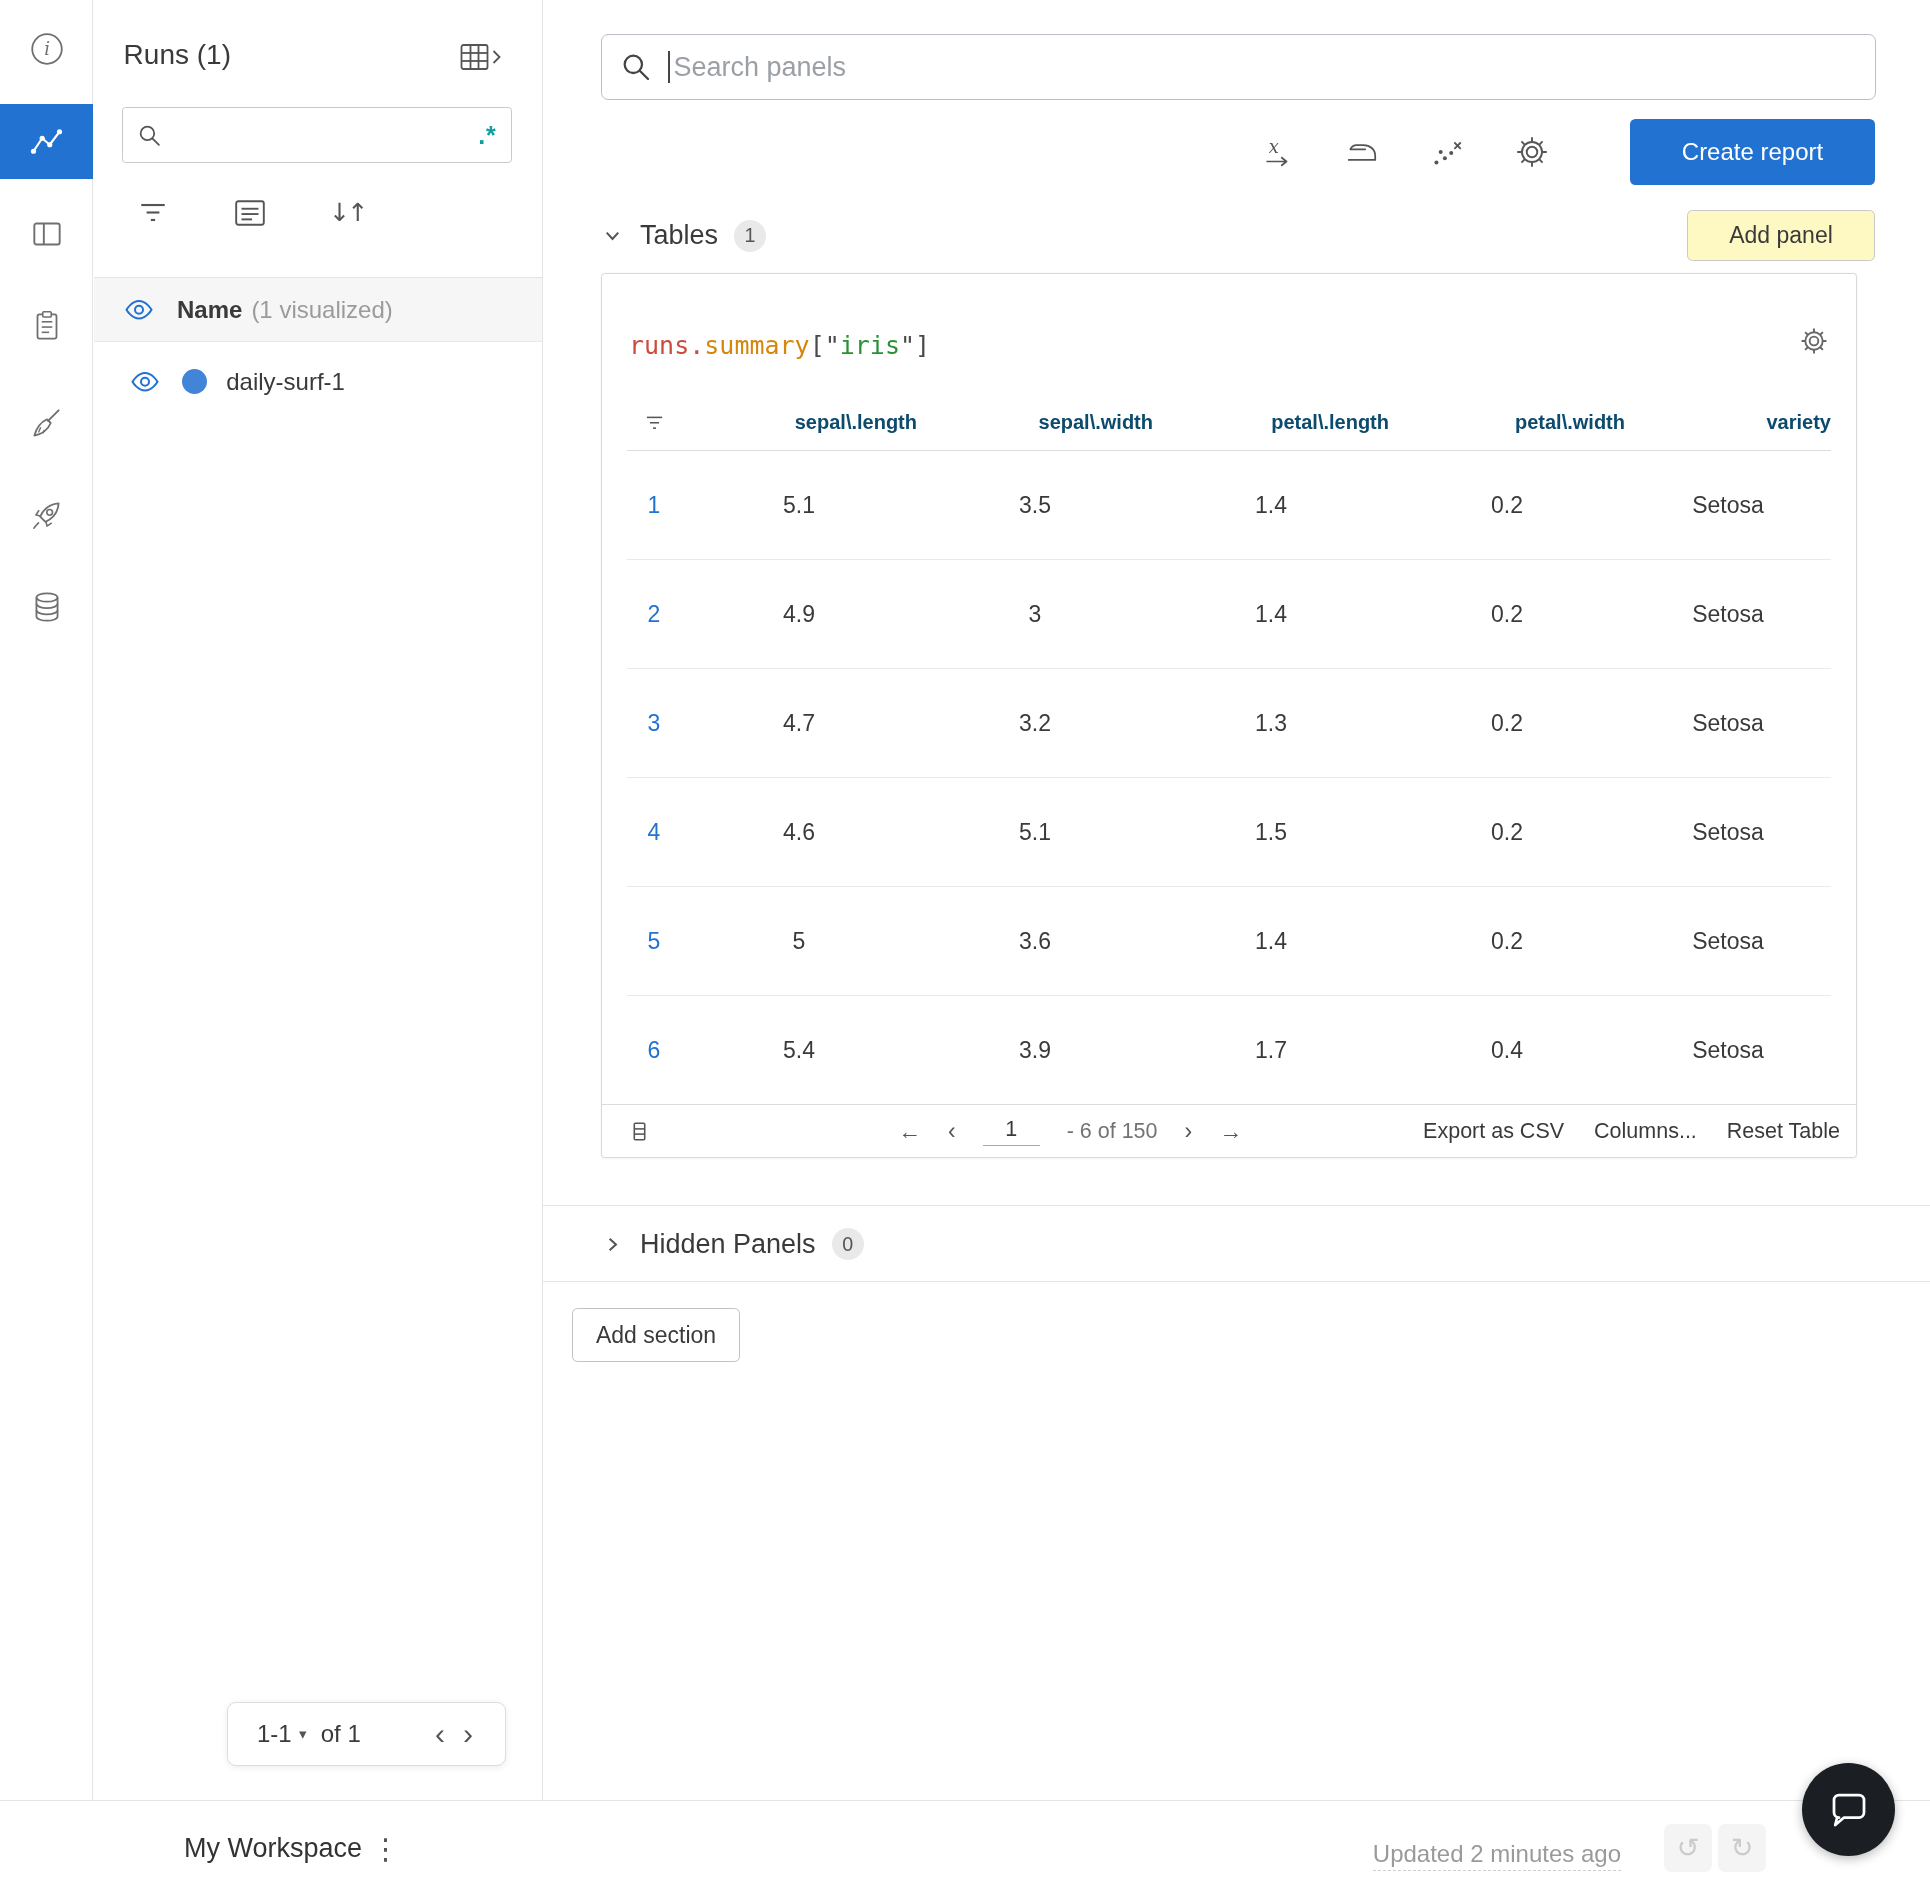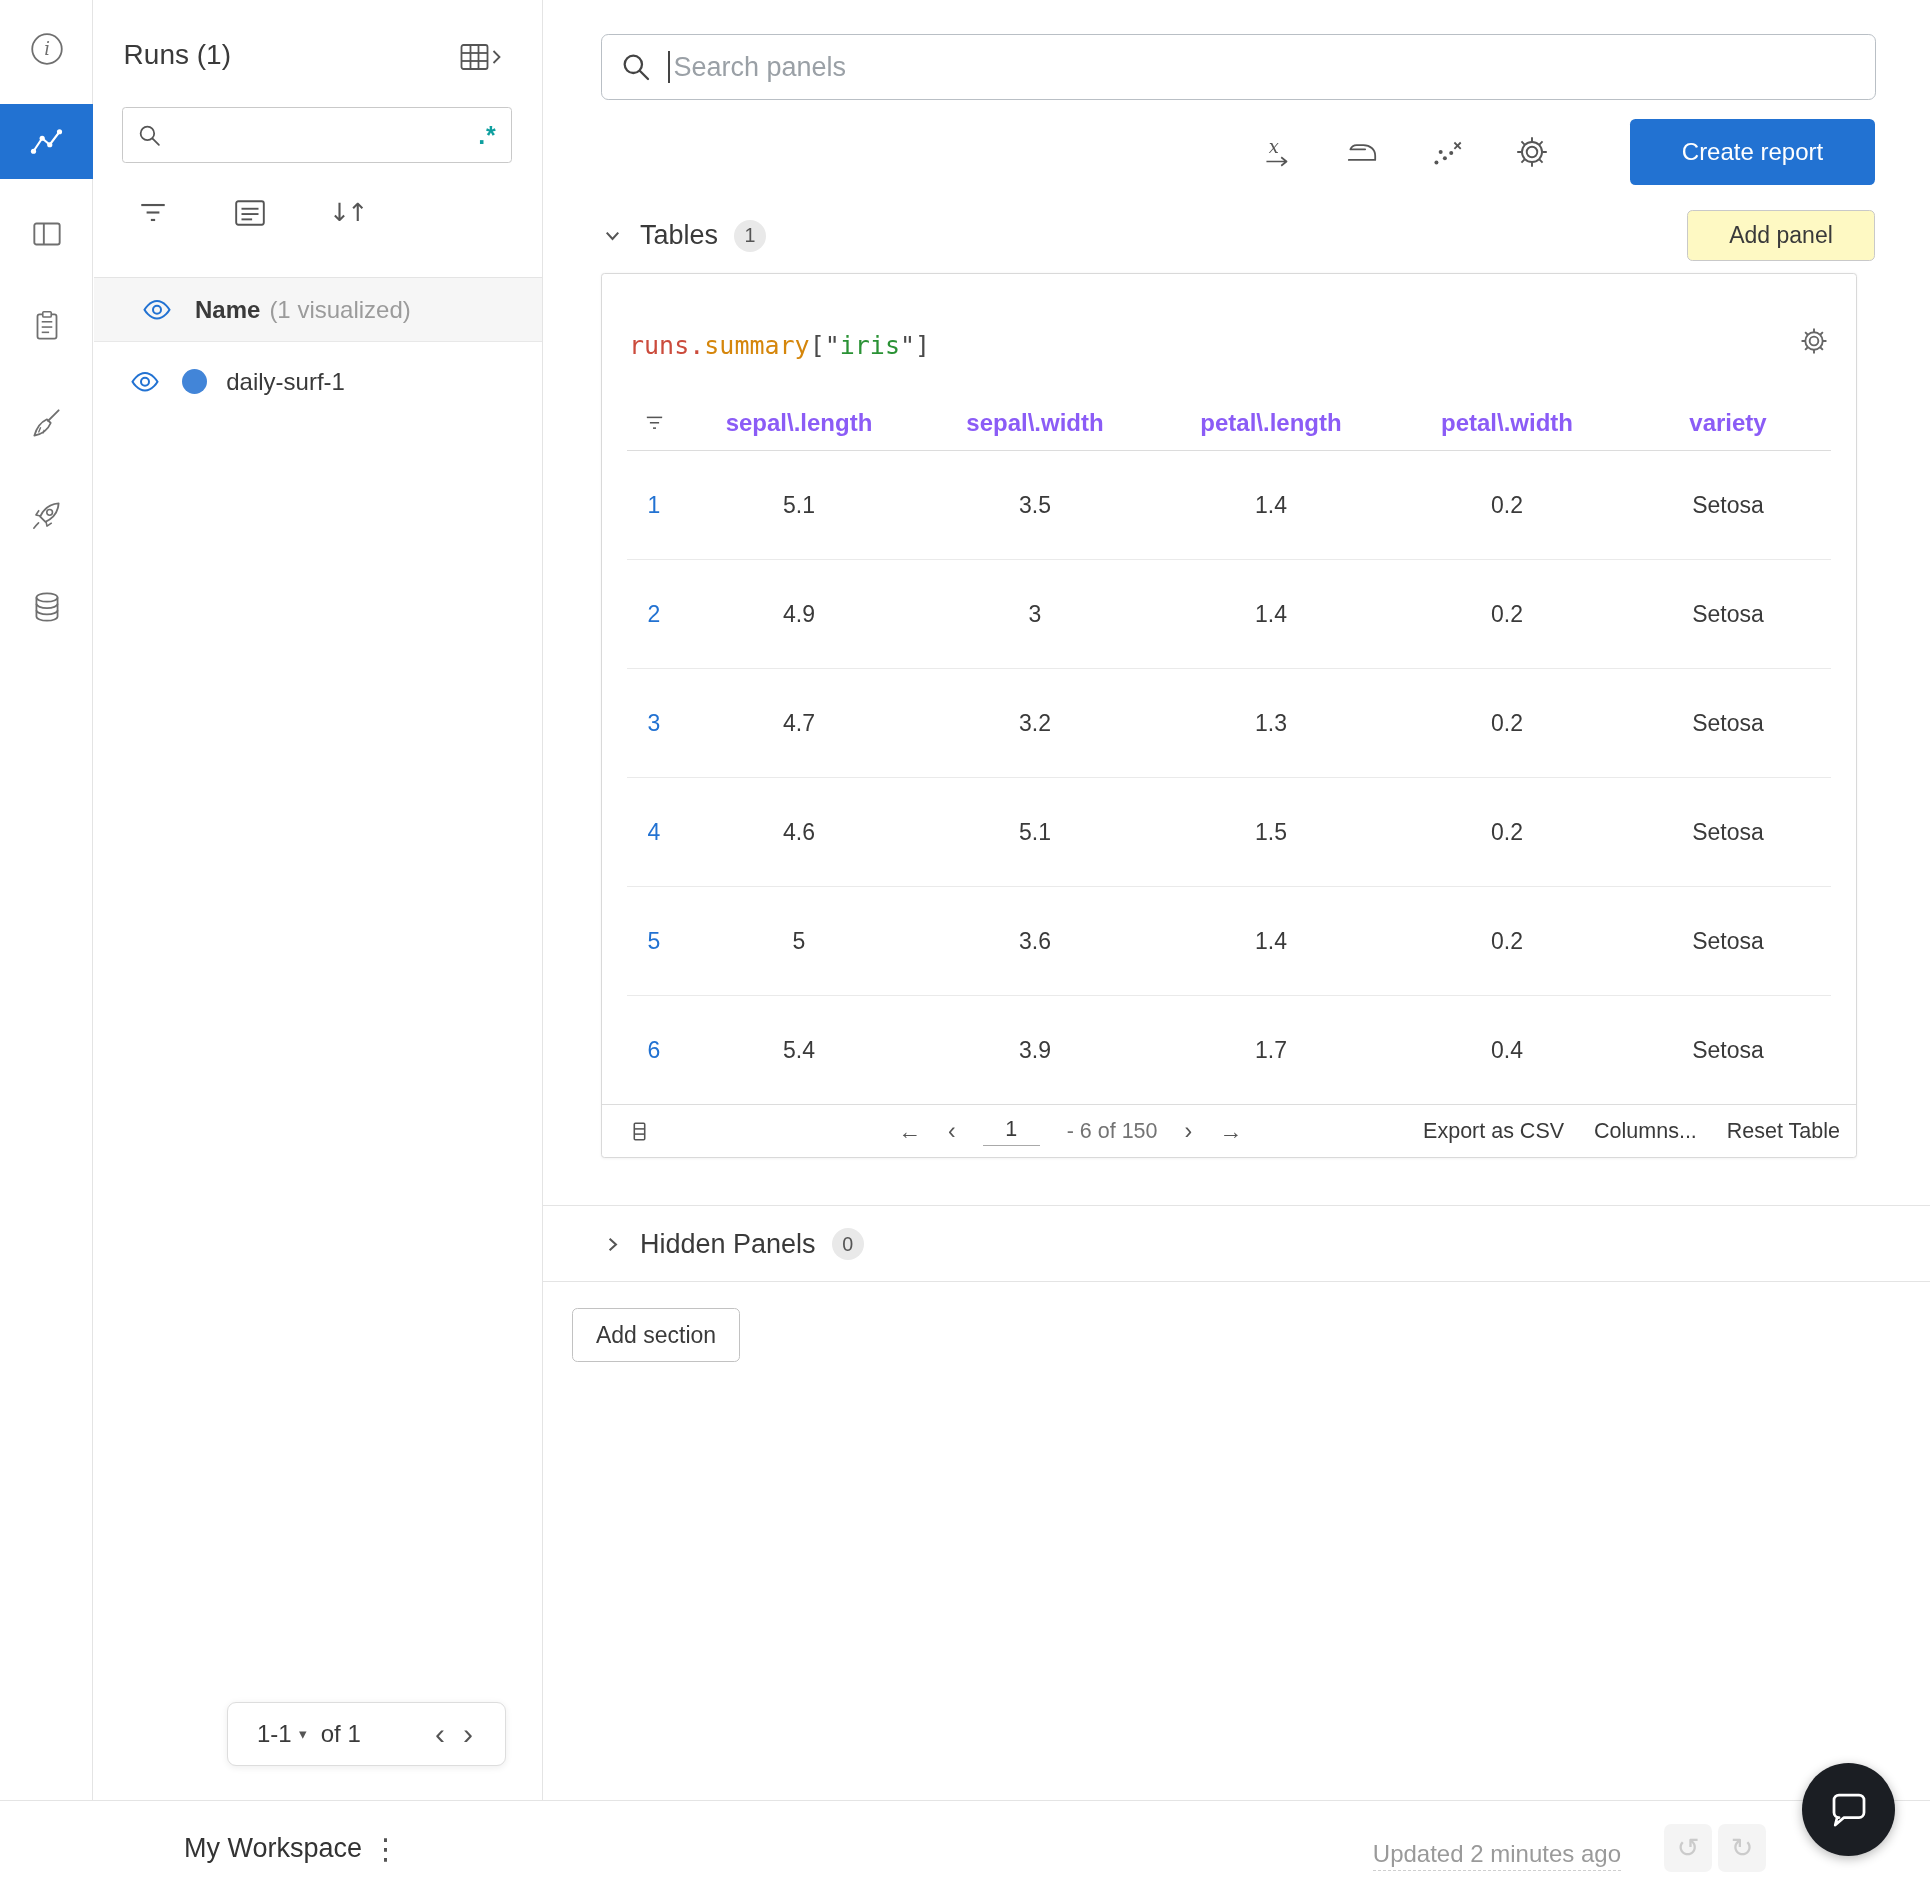--- a/index.html
+++ b/index.html
@@ -15,21 +15,21 @@
   
   .sidebar { position:absolute; left:94px; top:0; width:449px; height:1800px; border-right:0.9px solid #e4e4e4; background:#fff; }
   .sb-title { position:absolute; left:29.6px; top:39px; font-size:28px; color:#3a3a3a; }
   .sb-expand { position:absolute; right:38px; top:41px; cursor:pointer; }
   .sb-search { position:absolute; left:28px; top:107px; width:390px; height:56px; border:0.9px solid #c9c9c9; border-radius:3.6px; display:flex; align-items:center; padding:0 14.3px; background:#fff; }
   .sb-search-value { flex:1; font-size:23px; margin-left:10.7px; color:#3a3a3a; }
   .regex { color:#0f9f9f; font-size:25px; font-weight:700; letter-spacing:0.9px; }
   .sb-tool { position:absolute; top:193px; height:39px; width:39px; display:flex; align-items:center; justify-content:center; cursor:pointer; }
   .sort-glyph { font-size:25px; color:#555; letter-spacing:-2.7px; font-family:"DejaVu Sans",sans-serif; }
   .sb-divider { position:absolute; left:0; right:0; top:277px; border-top:0.9px solid #e4e4e4; }
-  .name-row { position:absolute; left:0; right:0; top:278px; height:64px; background:#f6f6f6; border-bottom:0.9px solid #e8e8e8; display:flex; align-items:center; padding-left:48px; }
+  .name-row { position:absolute; left:0; right:0; top:278px; height:64px; background:#f6f6f6; border-bottom:0.9px solid #e8e8e8; display:flex; align-items:center; padding-left:30px; }
   .name-row .nm { font-size:24px; font-weight:600; color:#3a3a3a; margin-left:23px; }
   .name-row .vis { font-size:24px; color:#9b9b9b; margin-left:9px; }
   .run-row { position:absolute; left:0; right:0; top:342px; height:79px; display:flex; align-items:center; padding-left:36px; cursor:pointer; }
   .run-dot { width:25px; height:25px; border-radius:50%; background:#4285d8; margin-left:21.5px; }
   .run-name { font-size:24px; margin-left:19.7px; color:#3a3a3a; }
   .sb-pager { position:absolute; left:133px; top:1702px; width:279px; height:64px; border:0.9px solid #ddd; border-radius:9px; box-shadow:0 1.8px 7.2px rgba(0,0,0,.07); display:flex; align-items:center; padding:0 23px 0 29px; background:#fff; }
   .sb-pager .rng { font-size:24px; cursor:pointer; }
   .sb-pager .caret { font-size:15px; color:#555; margin-left:7.2px; cursor:pointer; }
   .sb-pager .of { font-size:24px; margin-left:14.3px; }
   .sb-pager .spacer { flex:1; }
@@ -50,21 +50,21 @@
 
   
   .panel { position:absolute; left:58px; top:273px; width:1256px; height:885px; border:0.9px solid #d9d9d9; border-radius:3.6px; background:#fff; box-shadow:0 0.9px 2.7px rgba(0,0,0,.05); }
   .p-title { position:absolute; left:27px; top:57px; font-family:"DejaVu Sans Mono","Liberation Mono",monospace; font-size:25px; white-space:pre; }
   .c-obj { color:#cb4b3c; } .c-dot { color:#cb4b3c; } .c-prop { color:#d5860b; }
   .c-br { color:#4a4a4a; } .c-key { color:#2a9235; }
   .p-gear { position:absolute; right:25px; top:50px; cursor:pointer; }
   .tbl { position:absolute; left:25px; right:25px; top:121px; }
   .thead, .trow { display:grid; grid-template-columns:54px 236px 236px 236px 236px 1fr; align-items:center; }
   .thead { height:56px; border-bottom:0.9px solid #dcdcdc; }
-  .th { font-weight:700; font-size:24px; text-align:center; color:#8b5cf6; cursor:pointer; }
+  .th { font-weight:700; font-size:20px; text-align:right; color:#0c4a6e; cursor:pointer; }
   .th.first { display:flex; justify-content:center; }
   .trow { height:109px; border-bottom:0.9px solid #eaeaea; font-size:23px; }
   .trow:last-child { border-bottom:none; }
   .td { text-align:center; color:#3a3a3a; }
   .td.idx { color:#2272d2; cursor:pointer; }
   .p-footer { position:absolute; left:0; right:0; bottom:0; height:53px; border-top:0.9px solid #dcdcdc; font-size:21.5px; }
   .pf-left { position:absolute; left:25px; top:0; height:53px; display:flex; align-items:center; cursor:pointer; }
   .pf-center { position:absolute; left:296px; top:0; height:53px; display:flex; align-items:center; gap:27px; color:#555; }
   .pf-nav { cursor:pointer; font-size:23px; line-height:1; }
   .pf-page { width:57px; text-align:center; border-bottom:0.9px solid #a9a9a9; color:#3a3a3a; padding-bottom:2.7px; cursor:text; }

